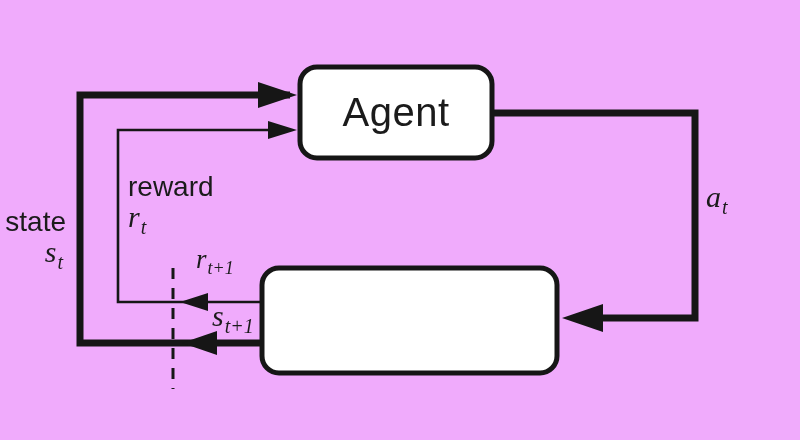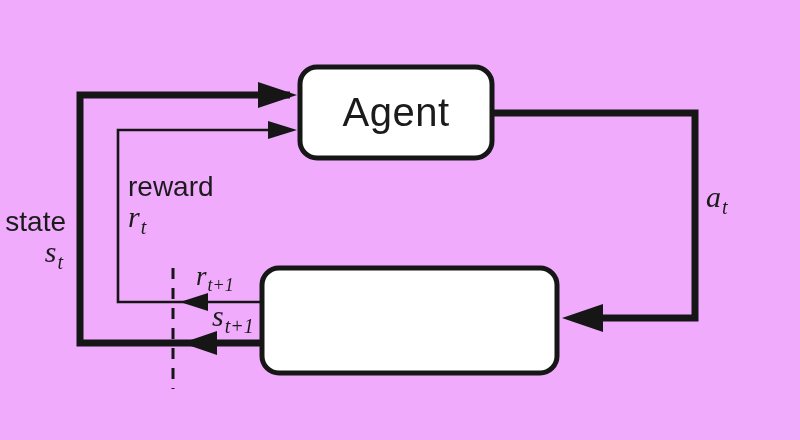--- a/index.html
+++ b/index.html
@@ -43,21 +43,21 @@
     font-style: italic;
     font-size: 20px;
     position: relative;
     top: 7px;
     margin-left: 1px;
   }
   .label-state  { left: 0px;   top: 183px; width: 66px; text-align: right; margin-top: 24px; }
   .label-state .sym { margin-right: 3px; }
   .label-reward { left: 128px; top: 172px; }
   .label-action { left: 706px; top: 182px; }
-  .label-next-reward { left: 196px; top: 262px; font-size: 26px; text-align: center; }
+  .label-next-reward { left: 196px; top: 245px; font-size: 26px; text-align: center; }
   .label-next-reward .sym { font-size: 27px; }
   .label-next-reward .sym .sub { font-size: 18px; top: 6px; }
   .label-next-state  { left: 212px; top: 301px; }
 </style>
 </head>
 <body>
 
 <div class="canvas">
 
   <svg width="800" height="440" viewBox="0 0 800 440">

